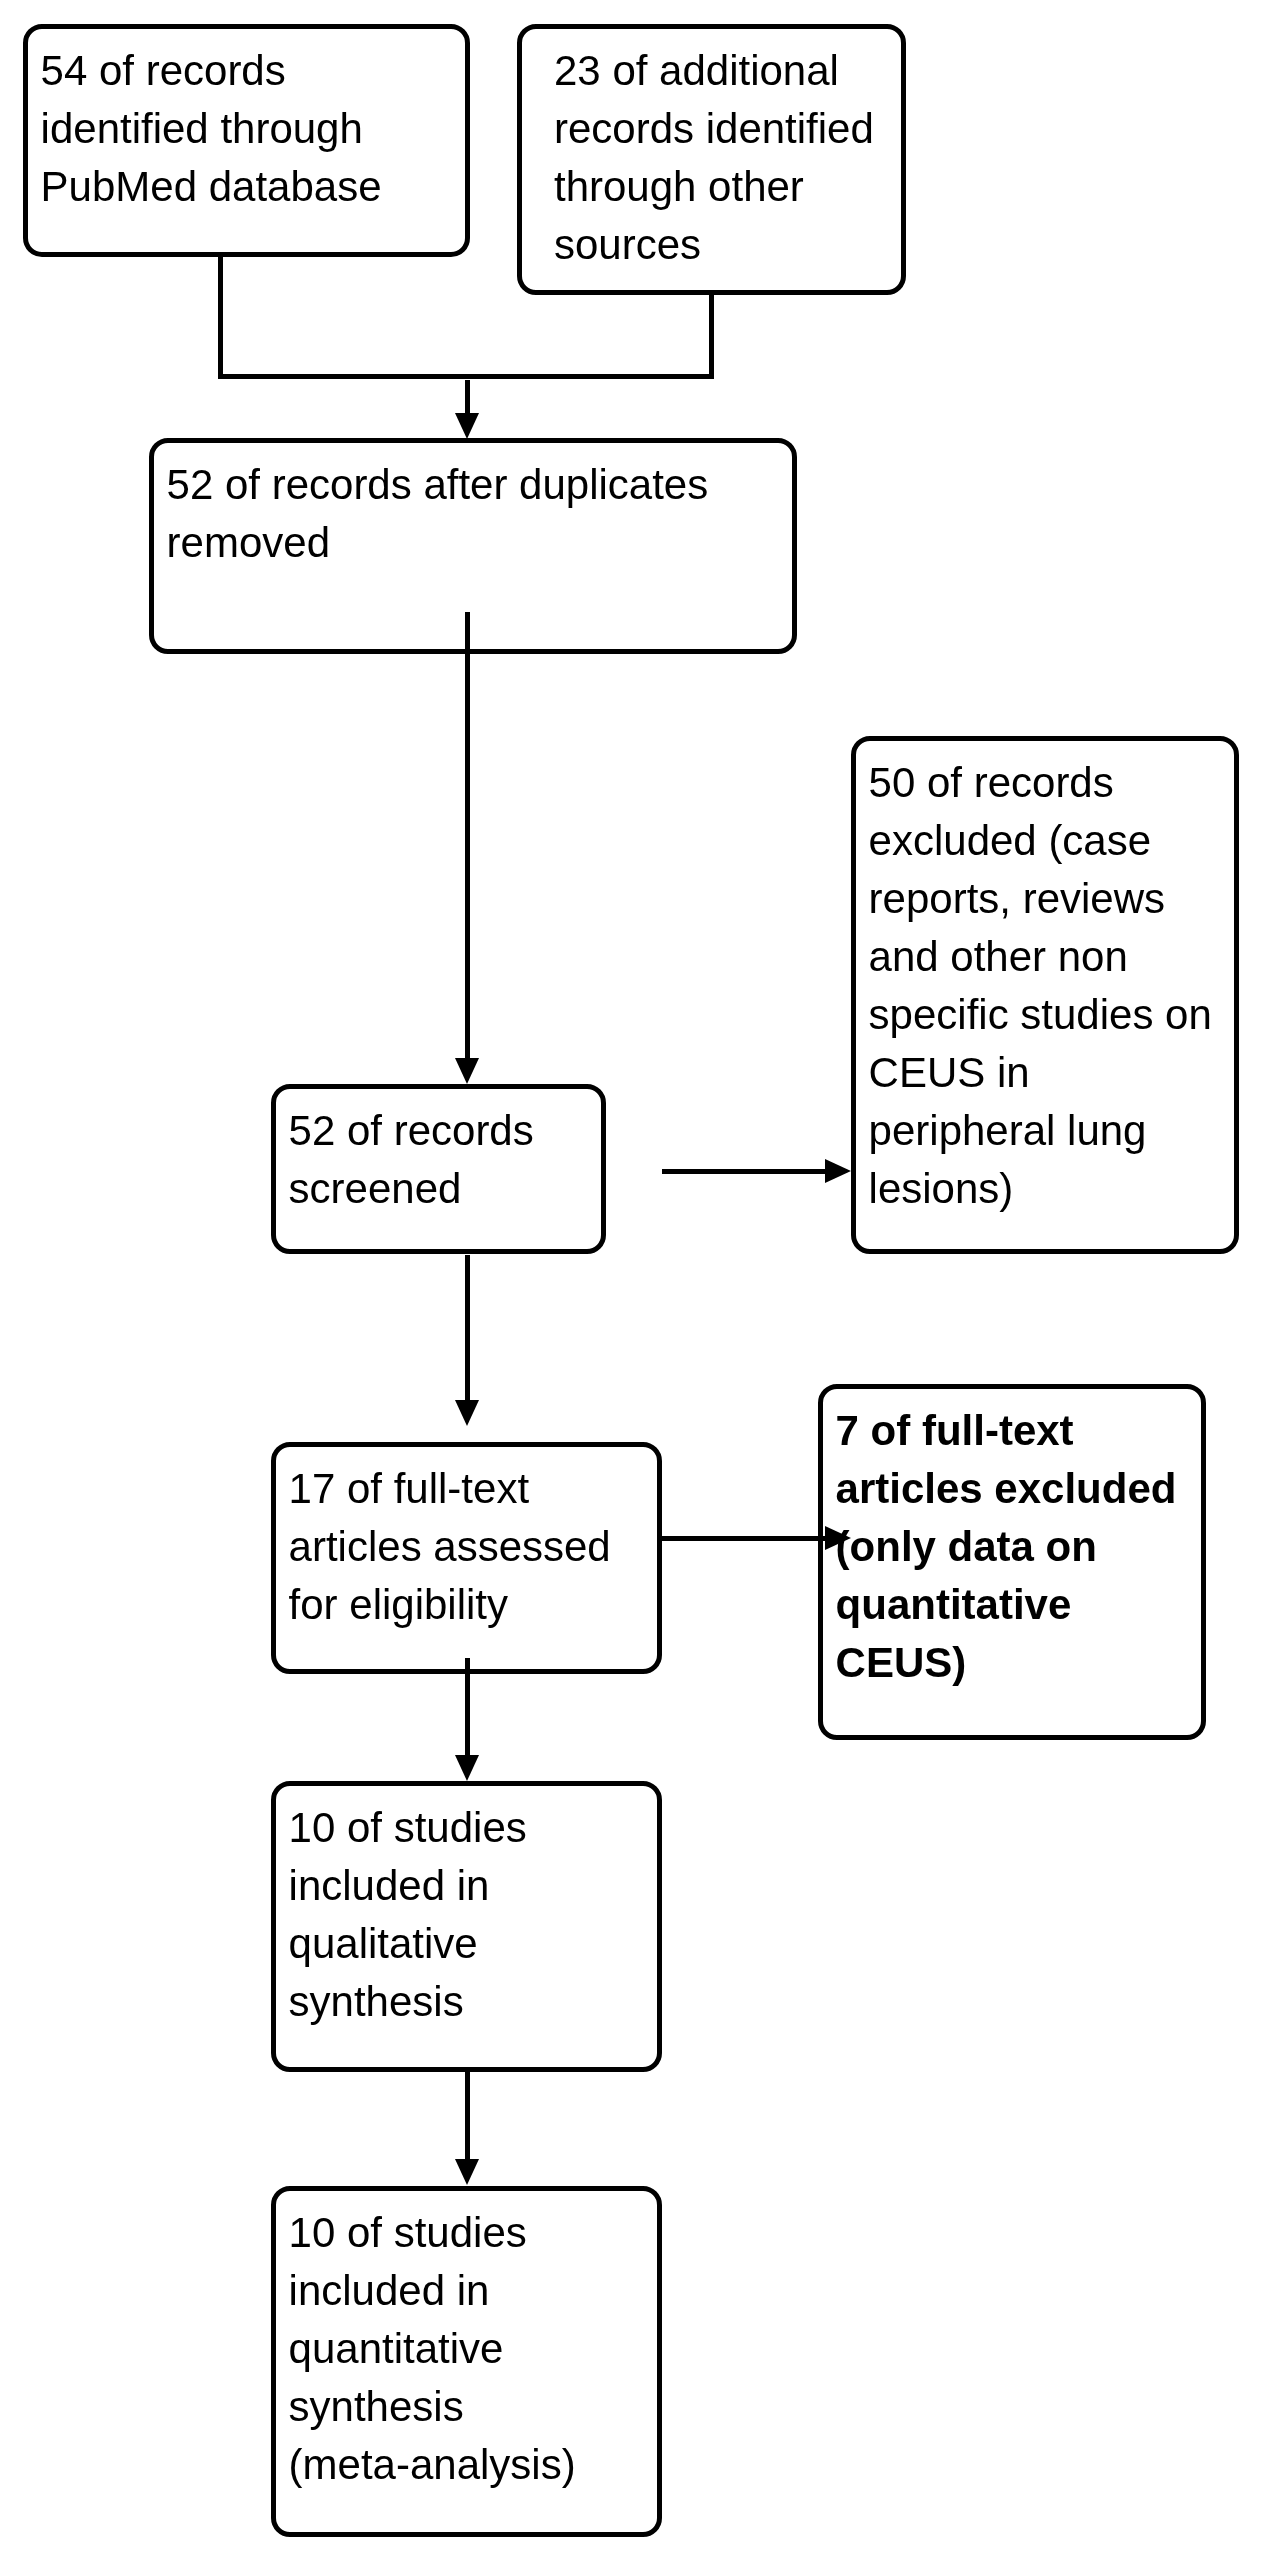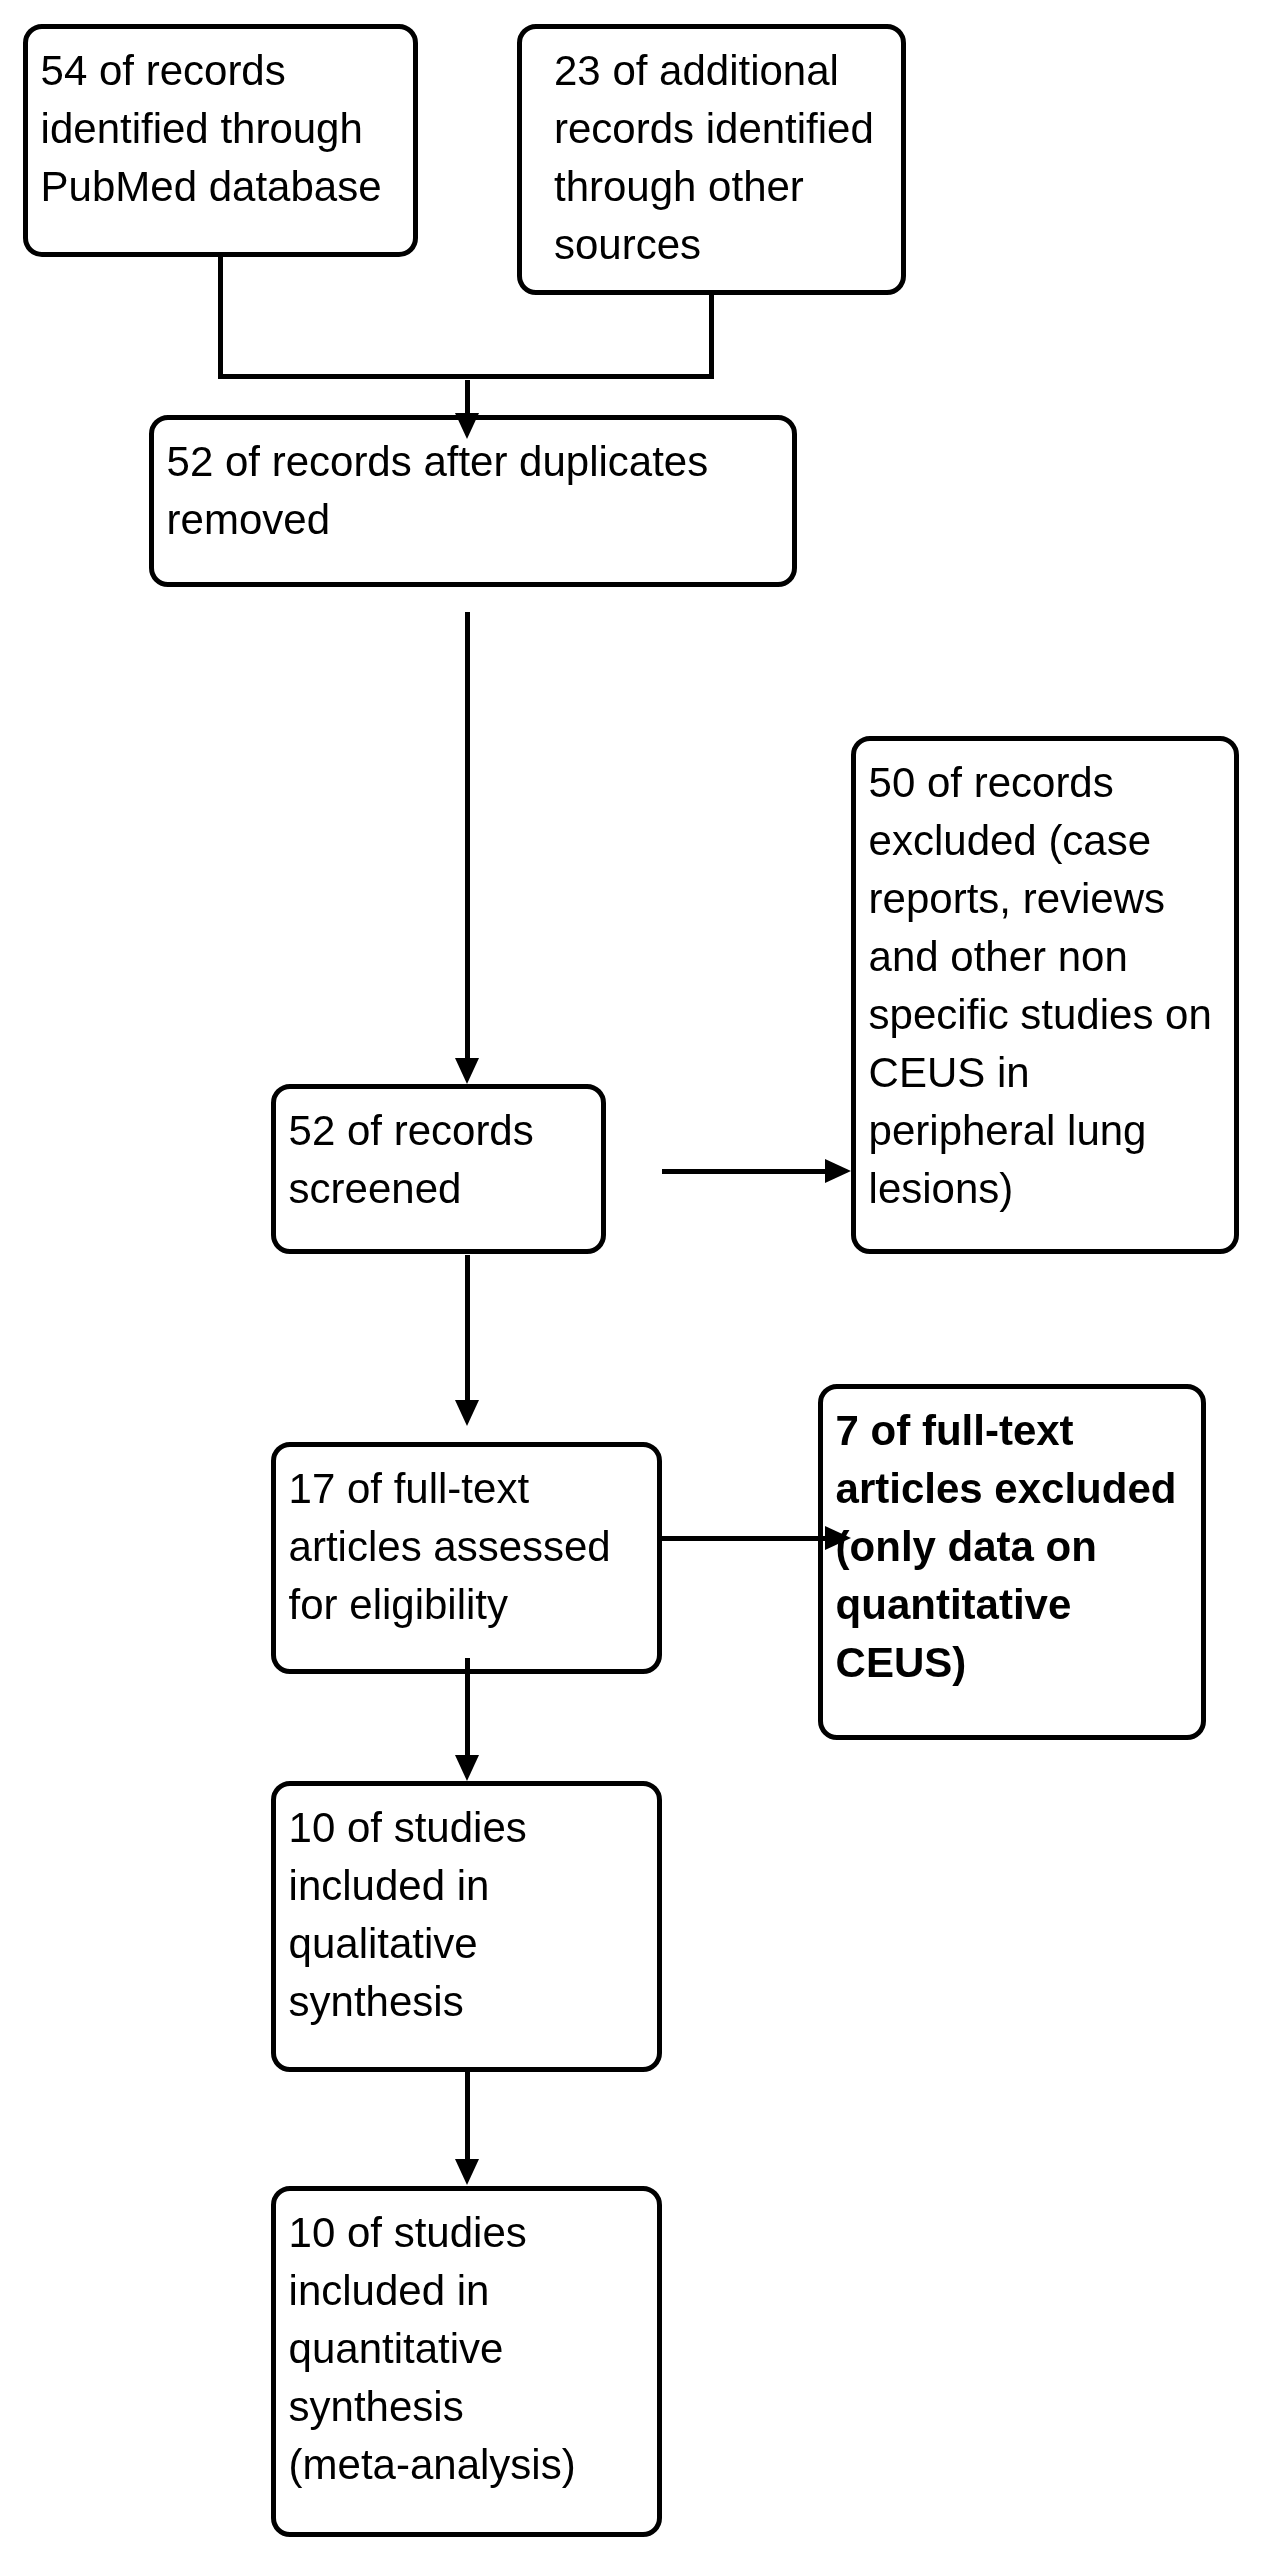--- a/index.html
+++ b/index.html
@@ -43,23 +43,23 @@
   }
   .arrow-right {
     position: absolute;
     width: 0;
     height: 0;
     border-top: 12.6px solid transparent;
     border-bottom: 12.6px solid transparent;
     border-left: 26.5px solid var(--line-color);
   }
   
-  #box-pubmed            { left: 23px;   top: 24px;   width: 395px;  height: 233px; }
+  #box-pubmed            { left: 23px;   top: 24px;   width: 447px;  height: 233px; }
   #box-other-sources     { left: 517px;  top: 24px;   width: 389px;  height: 271px; padding-left: 32px; }
-  #box-dedup             { left: 149px;  top: 415px;  width: 648px; height: 172px; }
+  #box-dedup             { left: 149px;  top: 438px;  width: 648px; height: 216px; }
   #box-excluded-screen   { left: 851px; top: 736px; width: 388px;  height: 518px; }
   #box-screened          { left: 271px;  top: 1084px; width: 335px;  height: 170px; }
   #box-fulltext          { left: 271px;  top: 1426px; width: 391px;  height: 232px; margin-top: 16px; }
   #box-excluded-fulltext { left: 818px; top: 1384px; width: 388px;  height: 356px; font-weight: bold; }
   #box-qualitative       { left: 271px;  top: 1781px; width: 391px;  height: 291px; }
   #box-quantitative      { left: 271px;  top: 2186px; width: 391px;  height: 351px; }
   
   #conn-left-v     { left: 218px;  top: 257px;  width: 5px;   height: 122px; }
   #conn-right-v    { left: 709px; top: 295px;  width: 5px;   height: 84px; }
   #conn-merge-h    { left: 218px;  top: 374px;  width: 496px; height: 5px; }

